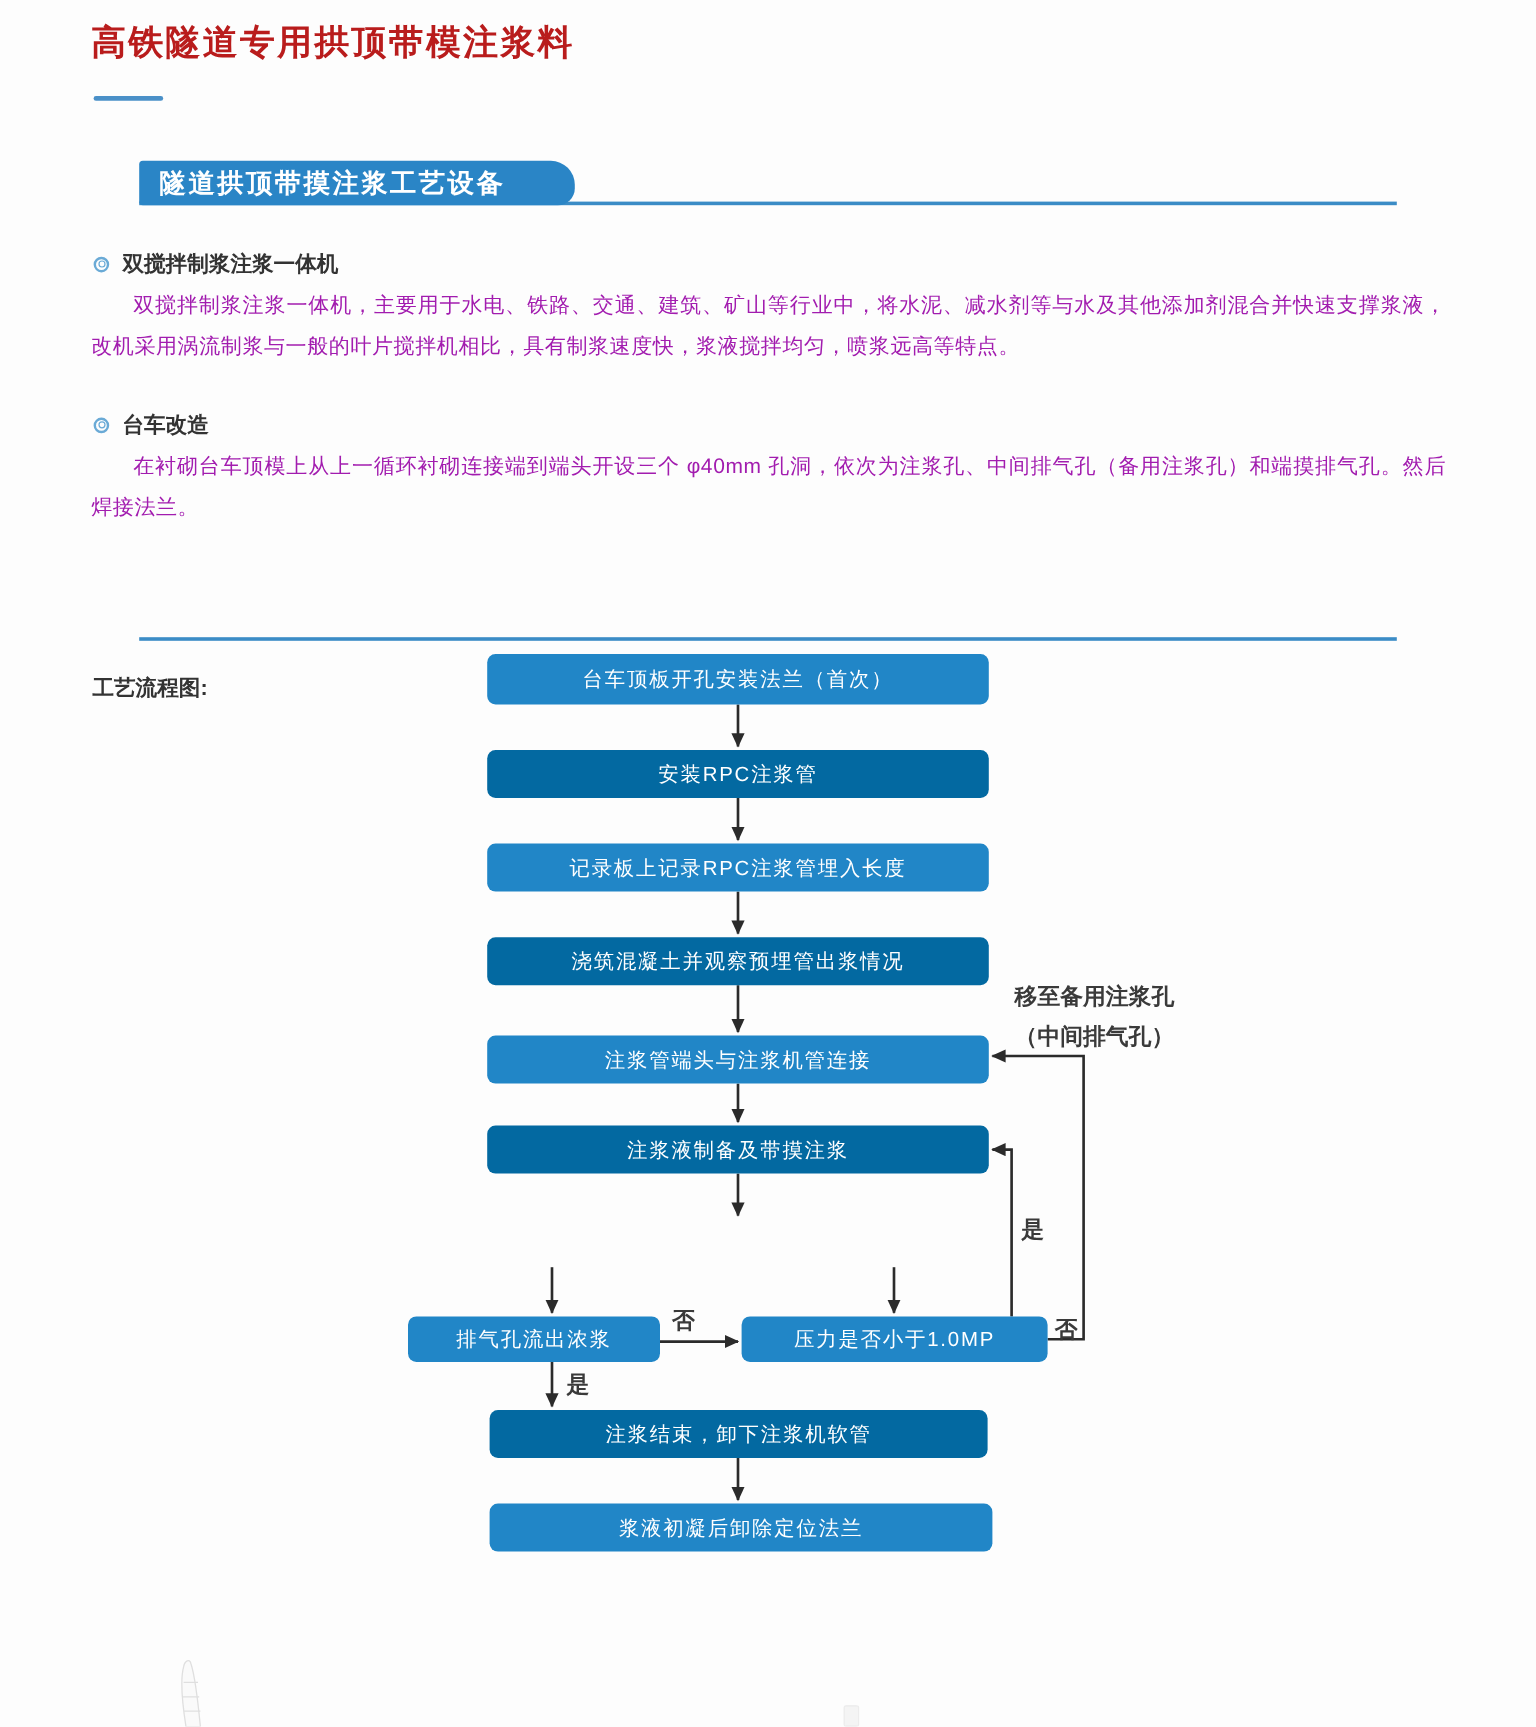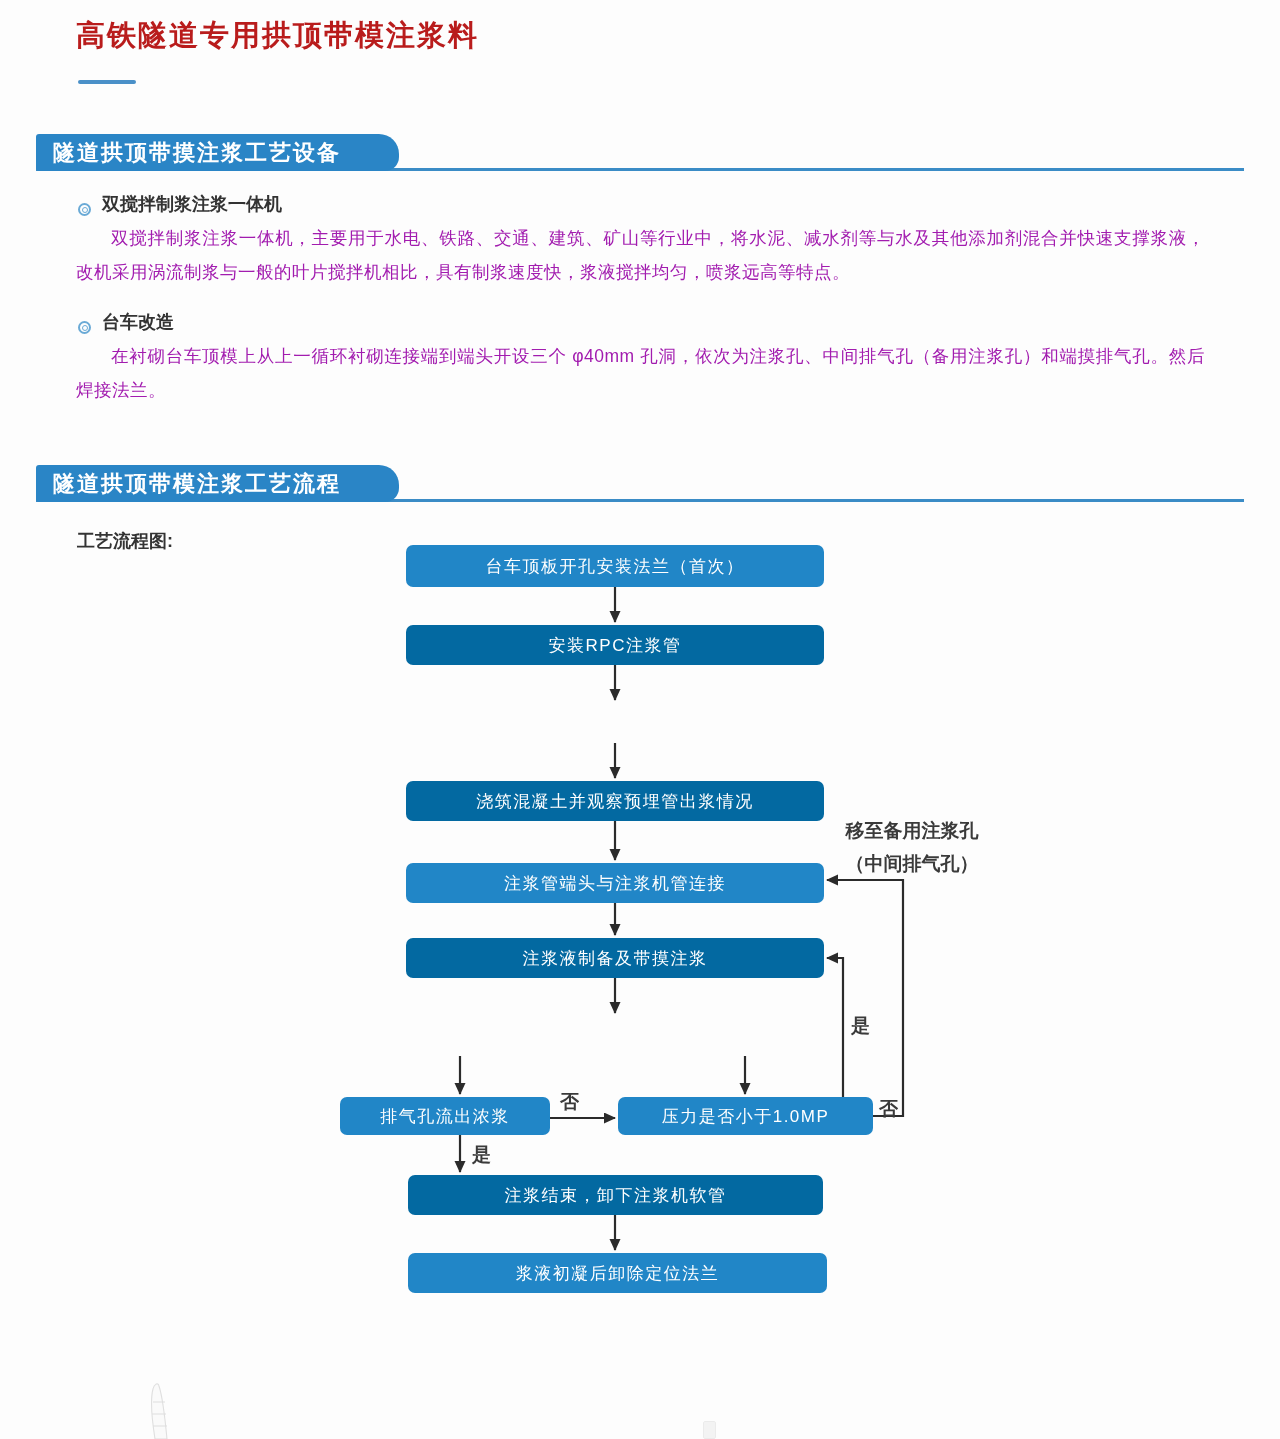--- a/index.html
+++ b/index.html
@@ -10,36 +10,36 @@
     font-family:"Liberation Sans","DejaVu Sans",sans-serif;
   }
   .title {
     margin:16px 0 0 76px; font-size:29px; font-weight:bold;
     color:#b91c1c; letter-spacing:2px;
   }
   .title-rule {
     margin:24px 0 0 78px; width:58px; height:4px;
     background:#4a90c8; border-radius:2px;
   }
-  .banner-row { position:relative; margin:0 36px; height:37px; }
+  .banner-row { position:relative; margin:0 116px; height:37px; }
   .banner-row.first { margin-top:50px; }
   .banner-row.second { margin-top:58px; }
   .banner-rule {
     position:absolute; left:0; right:0; bottom:0; height:3px;
     background:#3b8cc6;
   }
   .banner {
     position:absolute; left:0; bottom:0; height:37px; line-height:37px;
     background:#2a85c6; color:#ffffff; font-size:22px; font-weight:bold;
     letter-spacing:2px; padding:0 58px 0 17px;
     border-radius:3px 20px 14px 3px; white-space:nowrap;
   }
   .item-heading {
-    display:flex; align-items:flex-end; gap:11px;
-    margin:21px 0 4px 78px; font-size:18px; font-weight:bold; color:#333333;
+    display:flex; align-items:center; gap:11px;
+    margin:37px 0 4px 78px; font-size:18px; font-weight:bold; color:#333333;
   }
   .ring {
     width:13px; height:13px; border:2px solid #6aaad6; border-radius:50%;
     display:flex; align-items:center; justify-content:center; flex:0 0 auto;
   }
   .ring::before {
     content:""; width:4px; height:4px; border:1px solid #6aaad6; border-radius:50%;
   }
   .para {
     margin:6px 75px 6px 76px; font-size:17.5px; line-height:1.92;
@@ -91,21 +91,20 @@
 <p class="para">双搅拌制浆注浆一体机，主要用于水电、铁路、交通、建筑、矿山等行业中，将水泥、减水剂等与水及其他添加剂混合并快速支撑浆液，改机采用涡流制浆与一般的叶片搅拌机相比，具有制浆速度快，浆液搅拌均匀，喷浆远高等特点。</p>
 
 <div class="item-heading">
   <span class="ring"></span>
   <span>台车改造</span>
 </div>
 <p class="para">在衬砌台车顶模上从上一循环衬砌连接端到端头开设三个 φ40mm 孔洞，依次为注浆孔、中间排气孔（备用注浆孔）和端摸排气孔。然后焊接法兰。</p>
 
 <div class="banner-row second">
   <div class="banner-rule"></div>
-  <div class="banner">隧道拱顶带模注浆工艺流程</div>
 </div>
 <div class="figure-label">工艺流程图:</div>
 
 <div id="flow">
 
   <svg class="edges" width="1280" height="909" viewBox="0 0 1280 909">
     <defs>
       <marker id="arw" markerUnits="userSpaceOnUse" markerWidth="14" markerHeight="12" refX="11" refY="5.5" orient="auto">
         <path d="M0,0 L12,5.5 L0,11 Z" fill="#2b2b2b"></path>
       </marker>
@@ -122,20 +121,21 @@
       <path d="M550,588 L615,588" marker-end="url(#arw)"></path>
       <path d="M460,605 L460,642" marker-end="url(#arw)"></path>
       <path d="M615,685 L615,720" marker-end="url(#arw)"></path>
       <path d="M843,567 L843,428 L827,428" marker-end="url(#arw)"></path>
       <path d="M873,586 L903,586 L903,350 L827,350" marker-end="url(#arw)"></path>
     </g>
   </svg>
 
   <div class="node blue" style="left:406px; top:15px;  width:418px; height:42px;">台车顶板开孔安装法兰（首次）</div>
   <div class="node gray" style="left:406px; top:95px;  width:418px; height:40px;">安装RPC注浆管</div>
+  <div class="node blue" style="left:406px; top:173px; width:418px; height:40px;">记录板上记录RPC注浆管埋入长度</div>
   <div class="node gray" style="left:406px; top:251px; width:418px; height:40px;">浇筑混凝土并观察预埋管出浆情况</div>
   <div class="node blue" style="left:406px; top:333px; width:418px; height:40px;">注浆管端头与注浆机管连接</div>
   <div class="node gray" style="left:406px; top:408px; width:418px; height:40px;">注浆液制备及带摸注浆</div>
   <div class="node blue" style="left:340px; top:567px; width:210px; height:38px;">排气孔流出浓浆</div>
   <div class="node blue" style="left:618px; top:567px; width:255px; height:38px;">压力是否小于1.0MP</div>
   <div class="node gray" style="left:408px; top:645px; width:415px; height:40px;">注浆结束，卸下注浆机软管</div>
   <div class="node blue" style="left:408px; top:723px; width:419px; height:40px;">浆液初凝后卸除定位法兰</div>
 
   <div class="flabel" style="left:560px; top:562px;">否</div>
   <div class="flabel" style="left:472px; top:615px;">是</div>

